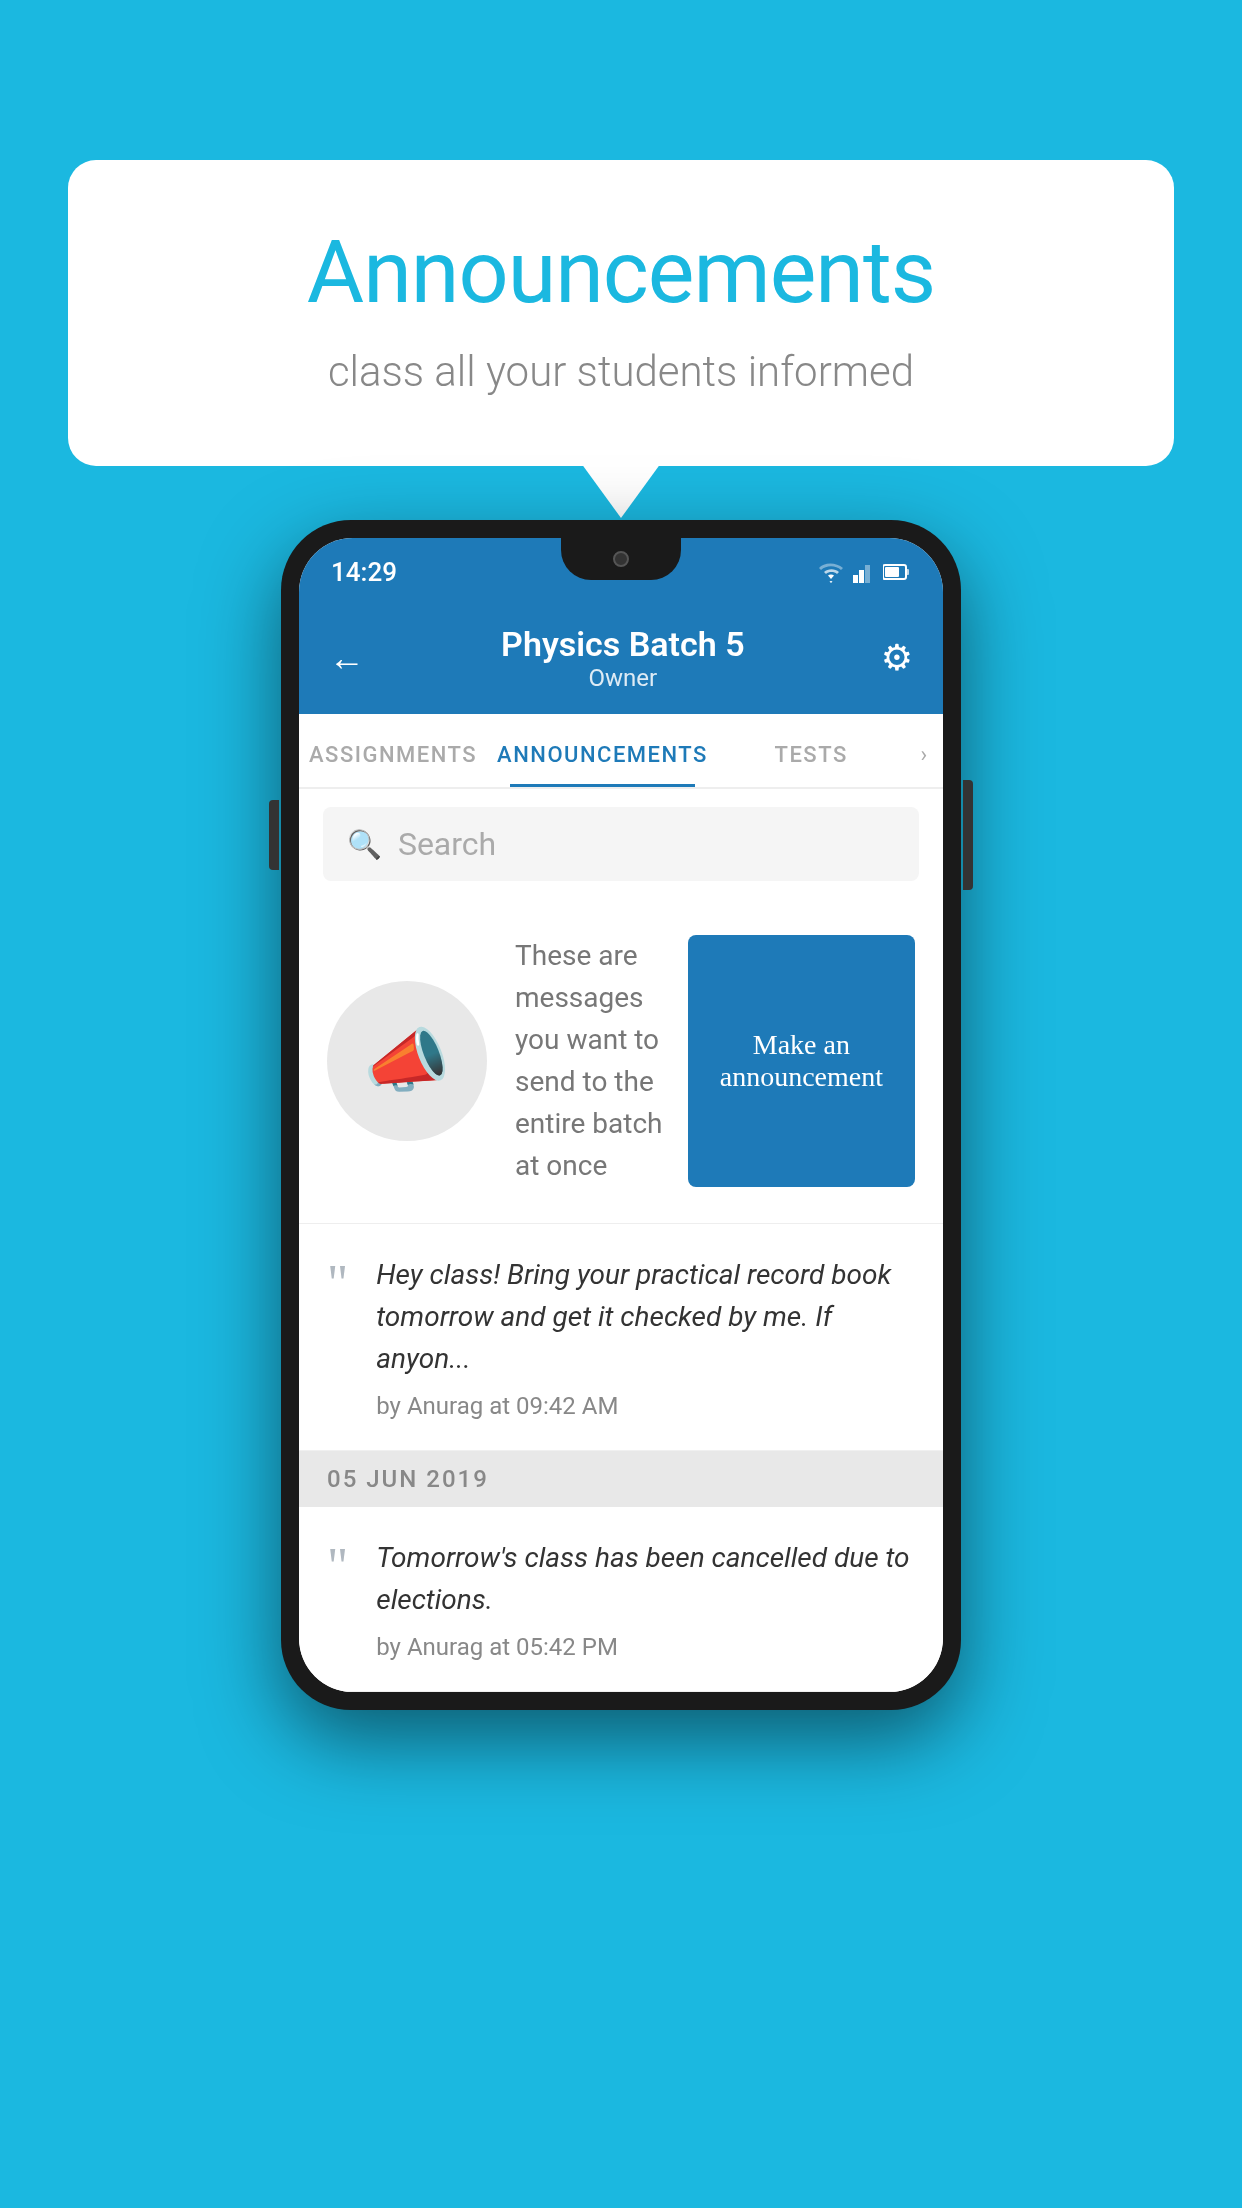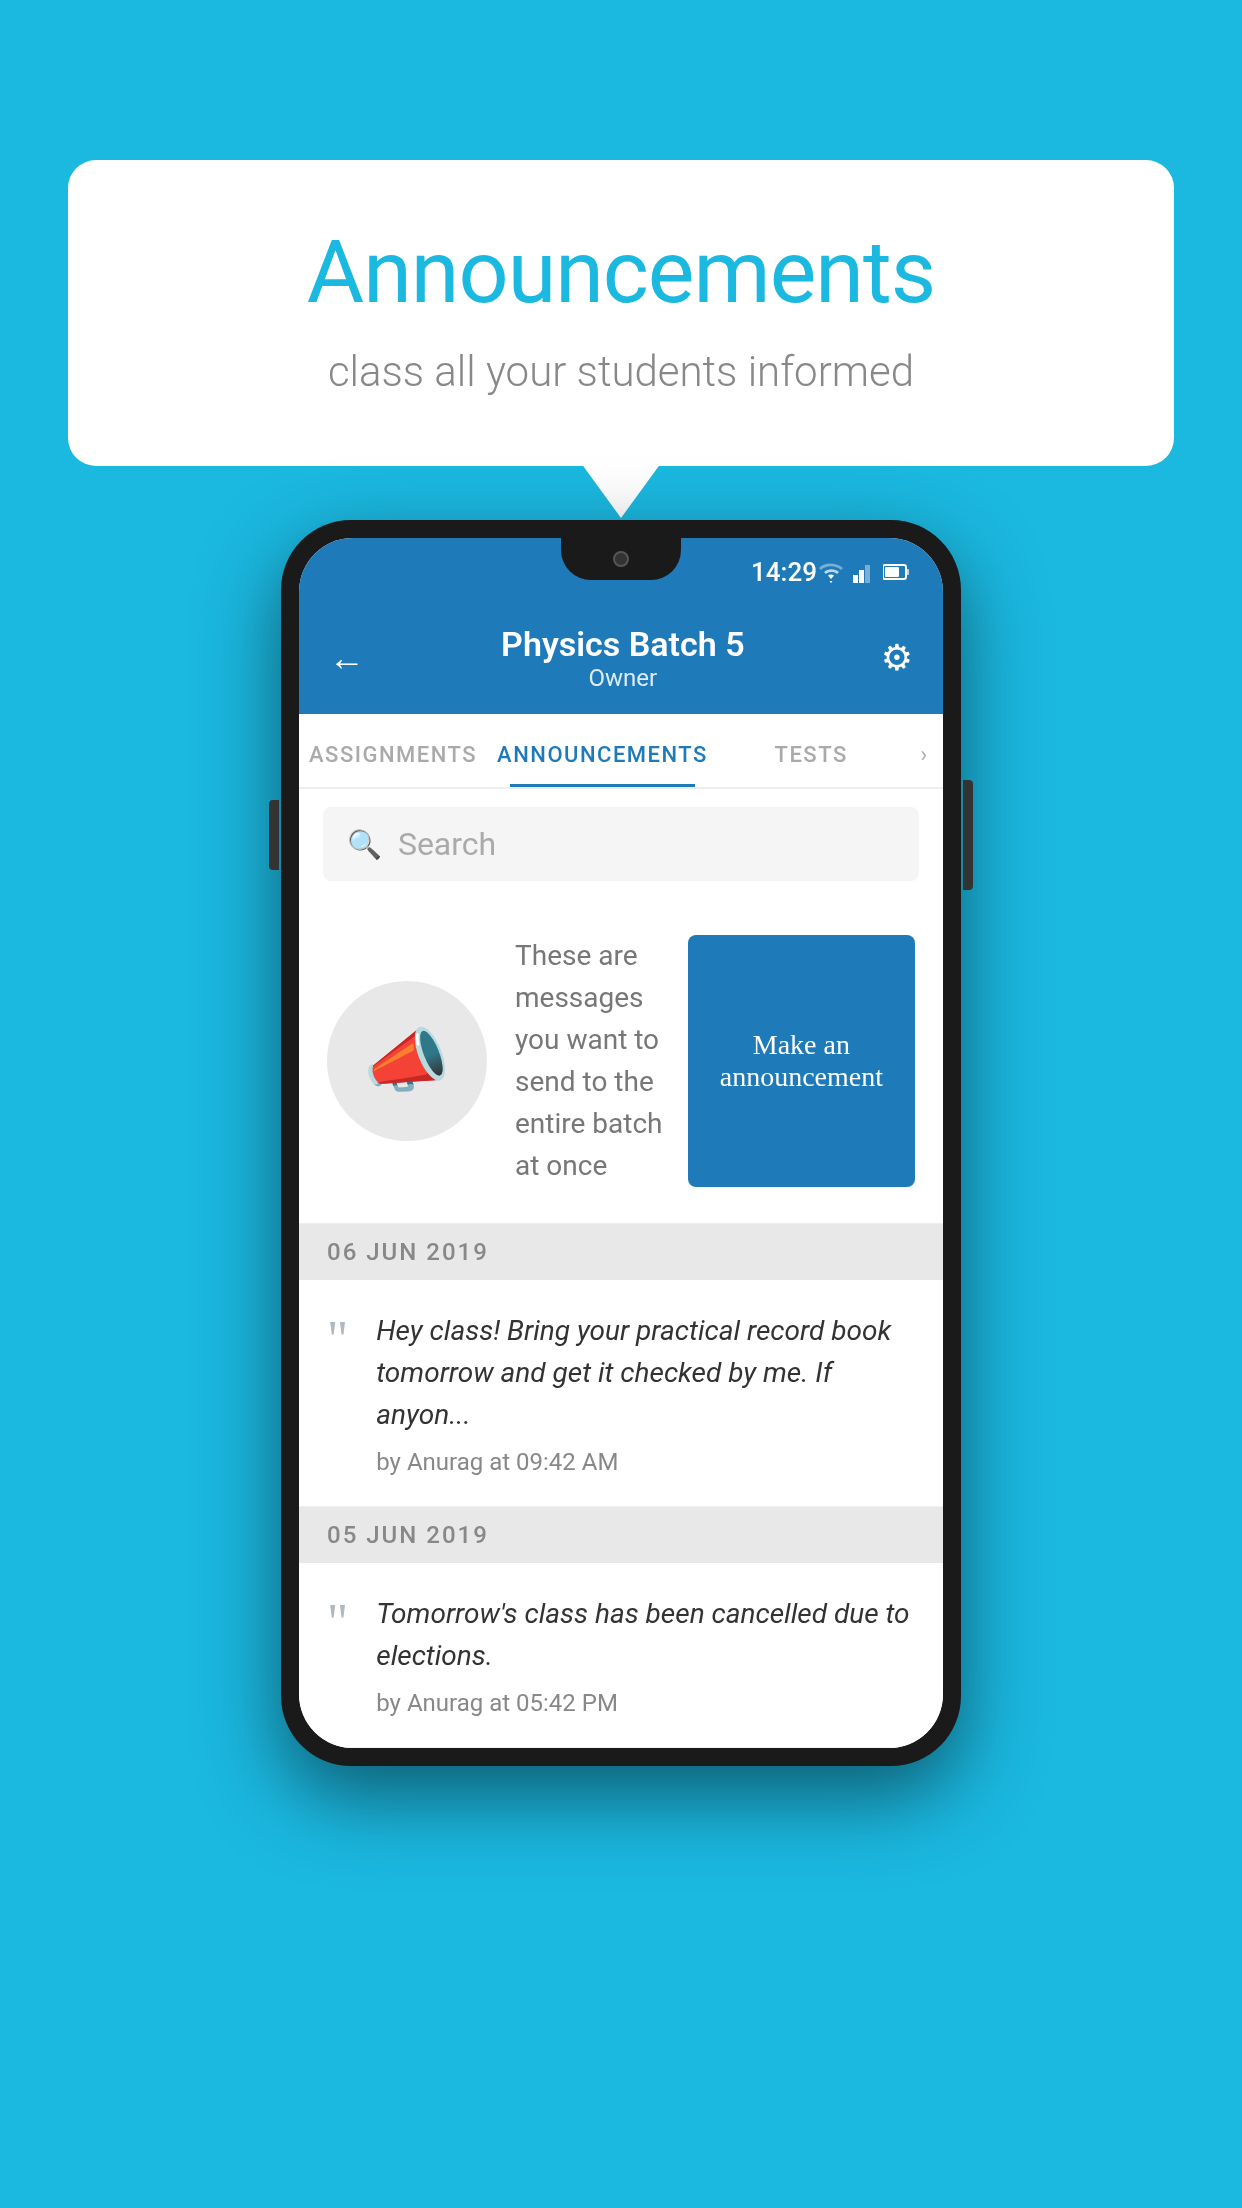--- a/index.html
+++ b/index.html
@@ -97,21 +97,21 @@
       overflow: hidden;
       position: relative;
     }
 
     
     .notch-bar {
       background: #1e7ab8;
       height: 68px;
       display: flex;
       align-items: center;
-      justify-content: flex-end;
+      justify-content: space-between;
       padding: 0 32px;
       position: relative;
     }
     .status-time {
       color: white;
       font-size: 26px;
       font-weight: 500;
     }
     .notch-cutout {
       position: absolute;
@@ -393,23 +393,20 @@
       <div class="announcement-prompt">
         <div class="megaphone-circle">
           <span class="megaphone-icon">📣</span>
         </div>
         <div class="prompt-right">
           <div class="prompt-text">These are messages you want to send to the entire batch at once</div>
           <button class="make-announcement-btn">Make an announcement</button>
         </div>
       </div>
 
-      <div class="date-separator">
-        <span class="date-label">06  JUN  2019</span>
-      </div>
 
       <div class="announcement-item">
         <div class="quote-icon">"</div>
         <div class="announcement-content">
           <div class="announcement-text">Hey class! Bring your practical record book tomorrow and get it checked by me. If anyon...</div>
           <div class="announcement-meta">by Anurag at 09:42 AM</div>
         </div>
       </div>
 
       <div class="date-separator">

